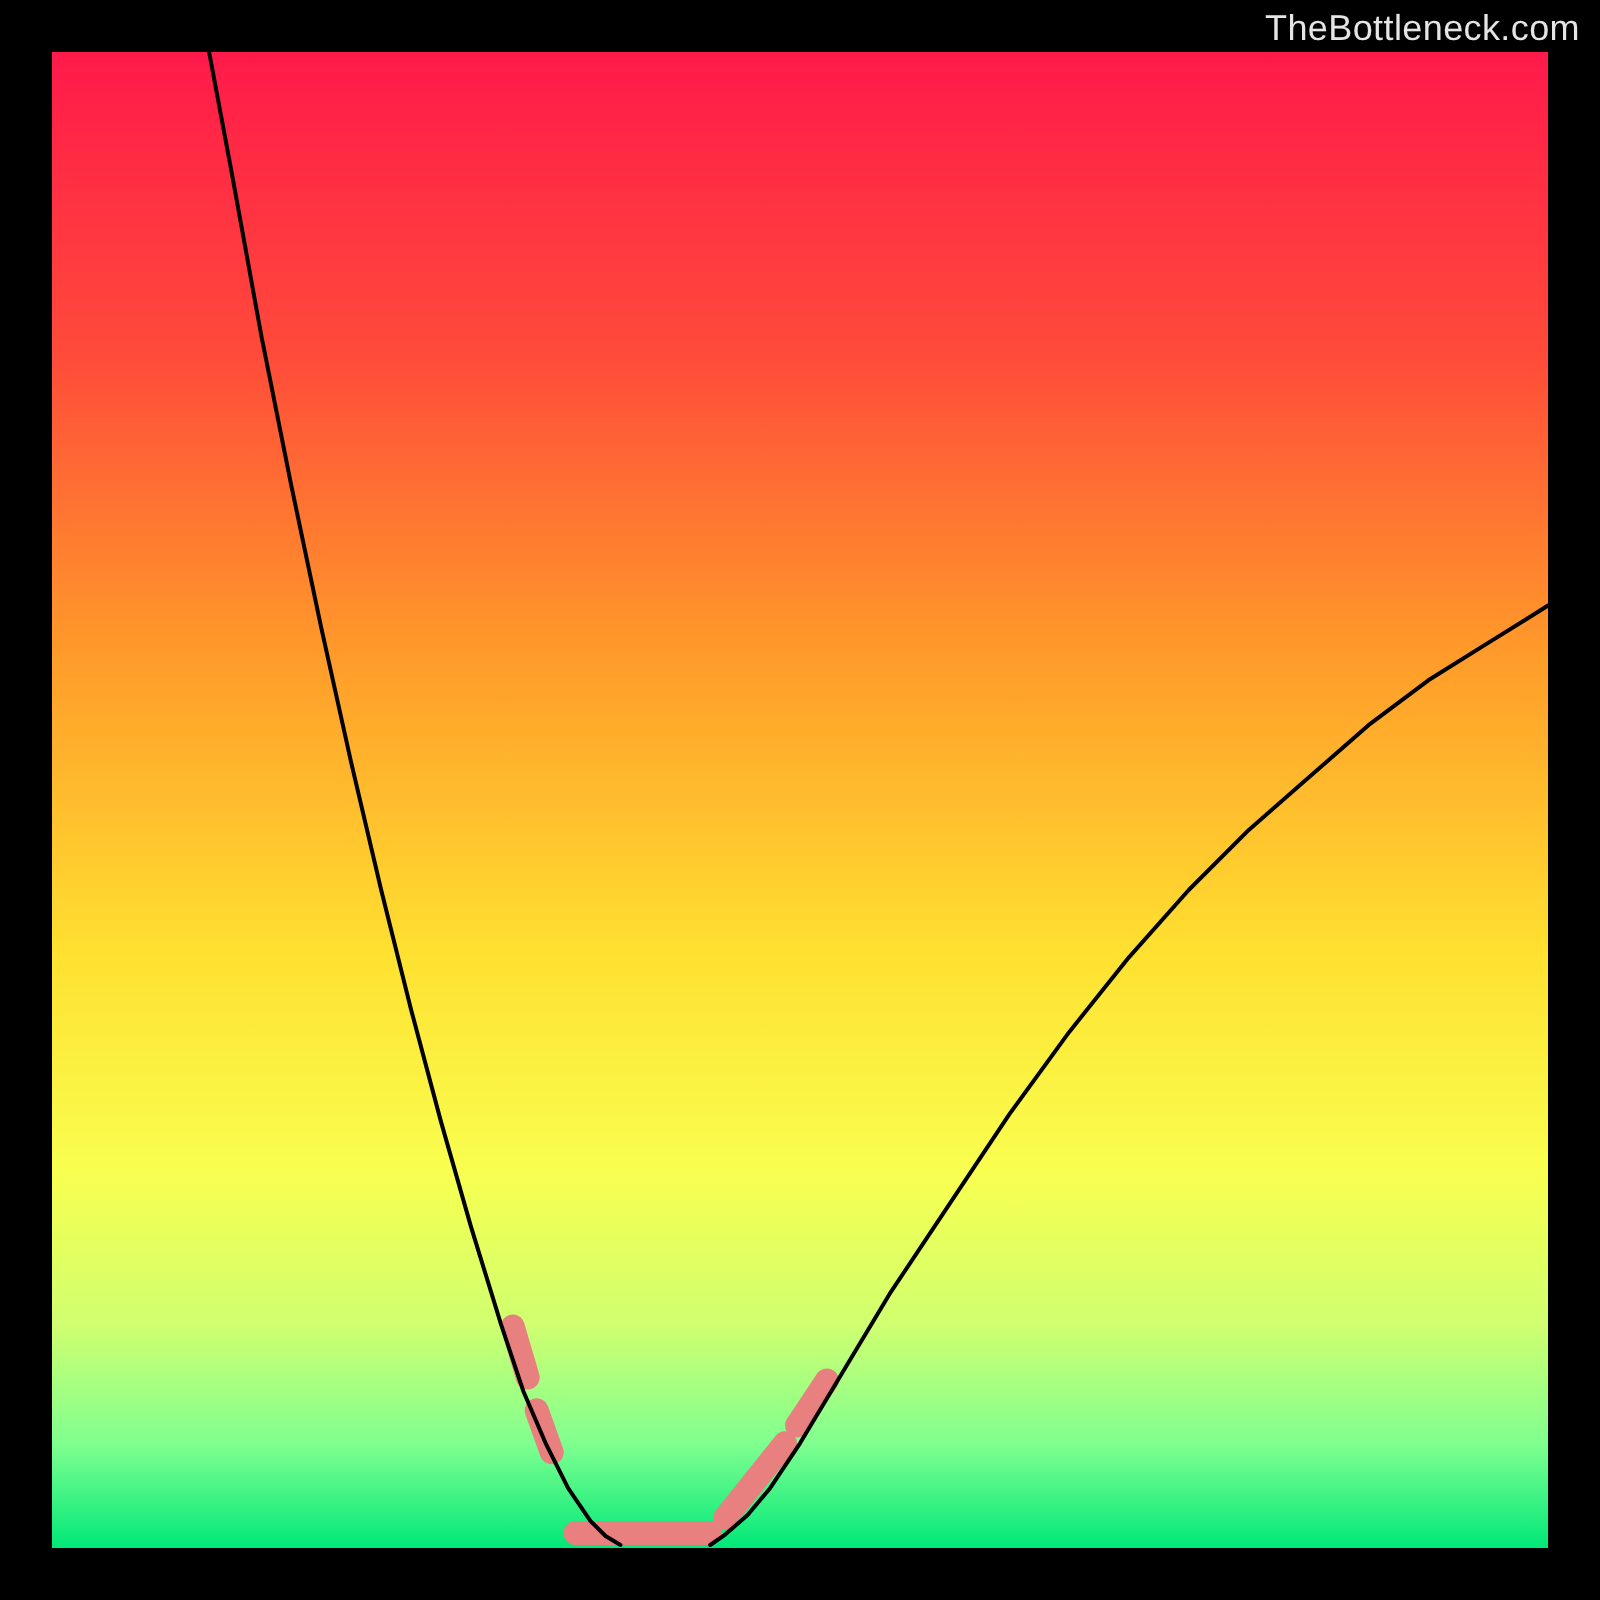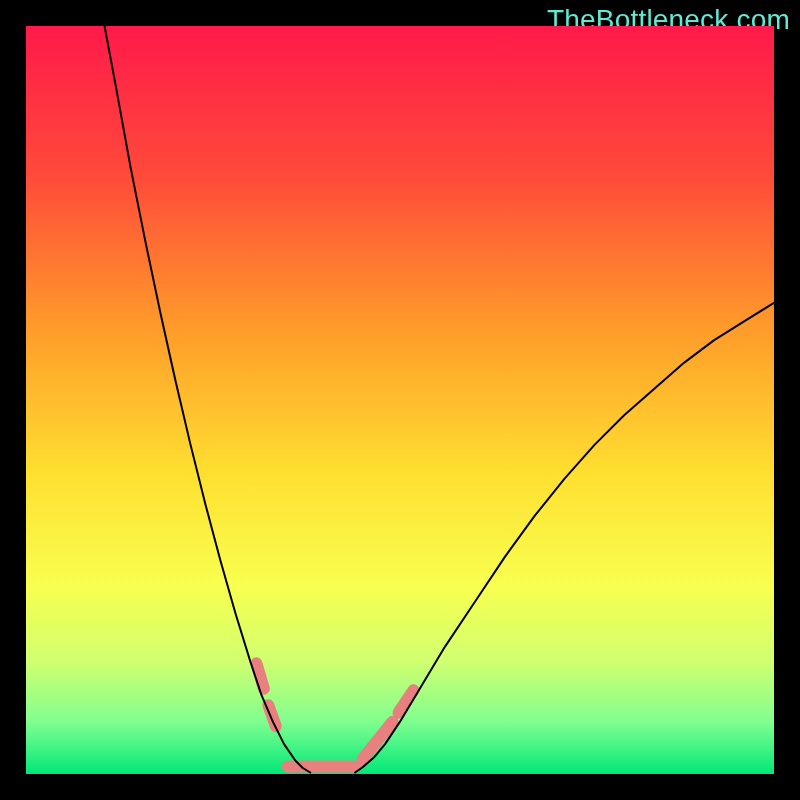--- a/index.html
+++ b/index.html
@@ -24,22 +24,22 @@
     top: 26px;
     left: 26px;
     width: 748px;
     height: 748px;
     overflow: hidden;
   }
   .watermark {
     position: absolute;
     top: 4px;
     right: 10px;
-    color: #5eead4;
-    font-size: 28px;
+    color: #e5e5e5;
+    font-size: 18px;
     font-weight: 500;
     letter-spacing: 0.2px;
   }
   svg {
     display: block;
   }
 </style>
 </head>
 <body>
 

